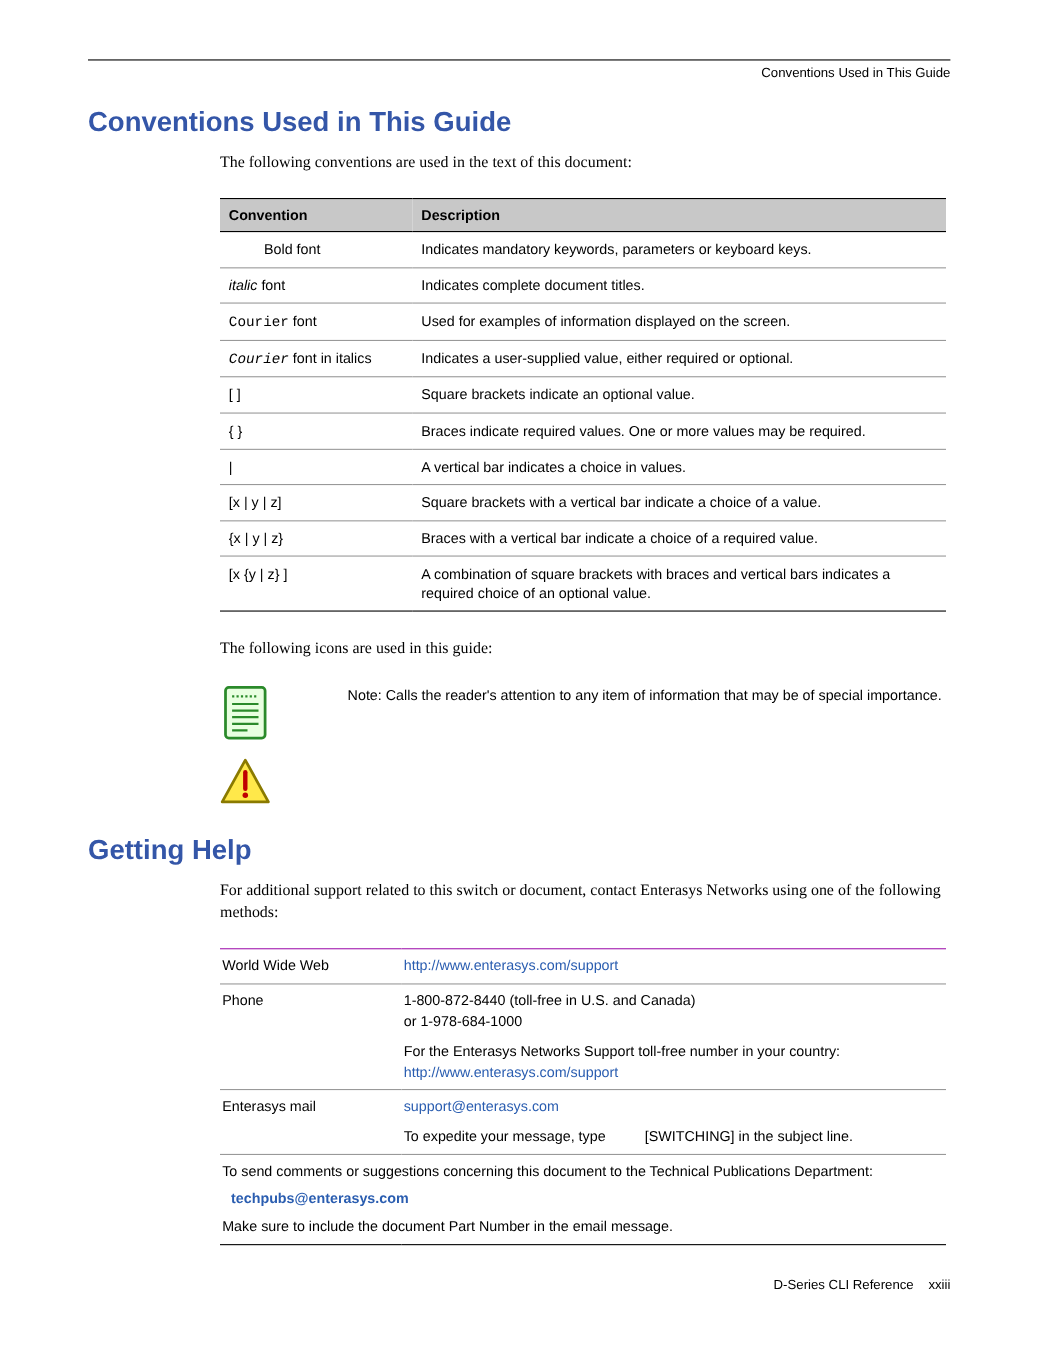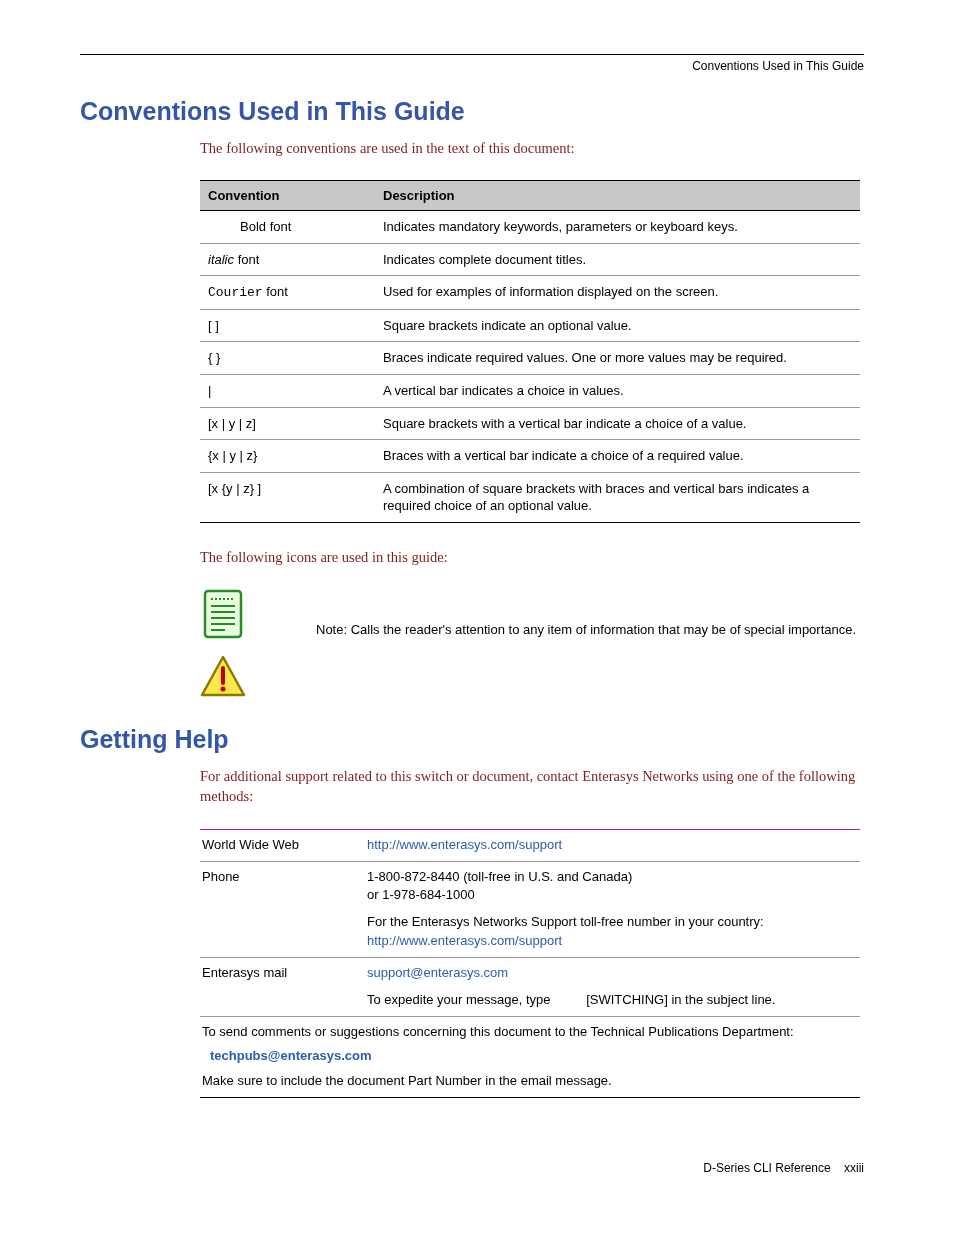--- a/index.html
+++ b/index.html
@@ -25,21 +25,21 @@
   h1 {
     font-family: Arial, Helvetica, sans-serif;
     font-size: 25px;
     font-weight: bold;
     color: #3456a8;
     margin-bottom: 12px;
   }
   .serif-intro {
     font-family: "Book Antiqua", Palatino, Georgia, serif;
     font-size: 14.5px;
-    color: #7f1d1d;
+    color: #000000;
     margin-left: 120px;
     margin-bottom: 22px;
     line-height: 1.4;
   }
   table.conv {
     width: 660px;
     margin-left: 120px;
     border-collapse: collapse;
     font-size: 13px;
   }
@@ -59,21 +59,21 @@
     line-height: 1.35;
   }
   table.conv tbody tr:last-child td { border-bottom: 1px solid #000; }
   .bold { font-weight: normal; margin-left: 32px; }
   .italic { font-style: italic; }
   .mono { font-family: "Courier New", Courier, monospace; }
   .mono-italic { font-family: "Courier New", Courier, monospace; font-style: italic; }
 
   .icon-row {
     display: flex;
-    align-items: flex-end;
+    align-items: flex-start;
     margin-left: 120px;
     gap: 38px;
     margin-bottom: 16px;
   }
   .icon-box { width: 46px; flex: 0 0 46px; display:flex; justify-content:center; }
   .icon-text { font-size: 13px; line-height: 1.4; }
 
   table.help {
     width: 660px;
     margin-left: 120px;
@@ -122,20 +122,24 @@
       <td><span class="bold">Bold</span><span> font</span></td>
       <td>Indicates mandatory keywords, parameters or keyboard keys.</td>
     </tr>
     <tr>
       <td><span class="italic">italic</span><span> font</span></td>
       <td>Indicates complete document titles.</td>
     </tr>
     <tr>
       <td><span class="mono">Courier</span><span> font</span></td>
       <td>Used for examples of information displayed on the screen.</td>
+    </tr>
+    <tr>
+      <td><span class="mono-italic">Courier</span><span> font in italics</span></td>
+      <td>Indicates a user-supplied value, either required or optional.</td>
     </tr>
     <tr>
       <td>[ ]</td>
       <td>Square brackets indicate an optional value.</td>
     </tr>
     <tr>
       <td>{ }</td>
       <td>Braces indicate required values. One or more values may be required.</td>
     </tr>
     <tr>

